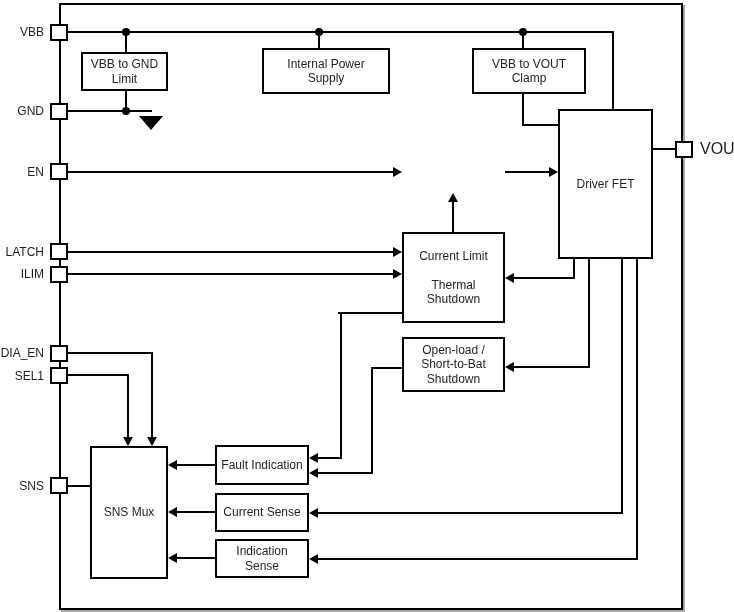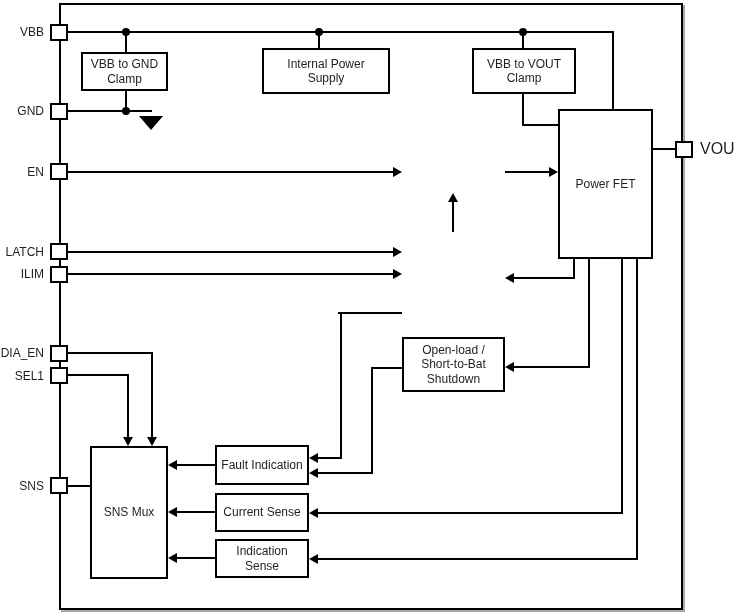--- a/index.html
+++ b/index.html
@@ -90,26 +90,30 @@
   <div class="a al" style="left:505px;top:362px"></div>
   <div class="a al" style="left:309px;top:508px"></div>
   <div class="a al" style="left:309px;top:554px"></div>
   <div class="a al" style="left:168px;top:460px"></div>
   <div class="a al" style="left:168px;top:507px"></div>
   <div class="a al" style="left:168px;top:553px"></div>
   <div class="a ad" style="left:147px;top:437px"></div>
   <div class="a ad" style="left:123px;top:437px"></div>
 
   <div class="b" style="left:81px;top:52px;width:87px;height:39px">VBB to GND
-Clamp</div>
+Limit</div>
   <div class="b" style="left:262px;top:48px;width:128px;height:46px">Internal Power
 Supply</div>
-  <div class="b" style="left:472px;top:48px;width:104px;height:46px">VBB to VOUT
+  <div class="b" style="left:472px;top:48px;width:114px;height:46px">VBB to VOUT
 Clamp</div>
-  <div class="b" style="left:558px;top:109px;width:95px;height:150px">Power FET</div>
+  <div class="b" style="left:558px;top:109px;width:95px;height:150px">Driver FET</div>
+  <div class="b" style="left:402px;top:232px;width:103px;height:91px">Current Limit
+
+Thermal
+Shutdown</div>
   <div class="b" style="left:402px;top:337px;width:103px;height:55px">Open-load /
 Short-to-Bat
 Shutdown</div>
   <div class="b" style="left:215px;top:493px;width:94px;height:39px">Current Sense</div>
   <div class="b" style="left:215px;top:445px;width:94px;height:40px">Fault Indication</div>
   <div class="b" style="left:215px;top:539px;width:94px;height:39px">Indication
 Sense</div>
   <div class="b" style="left:90px;top:446px;width:78px;height:133px">SNS Mux</div>
 
   <div class="p" style="left:50px;top:24px"></div>

